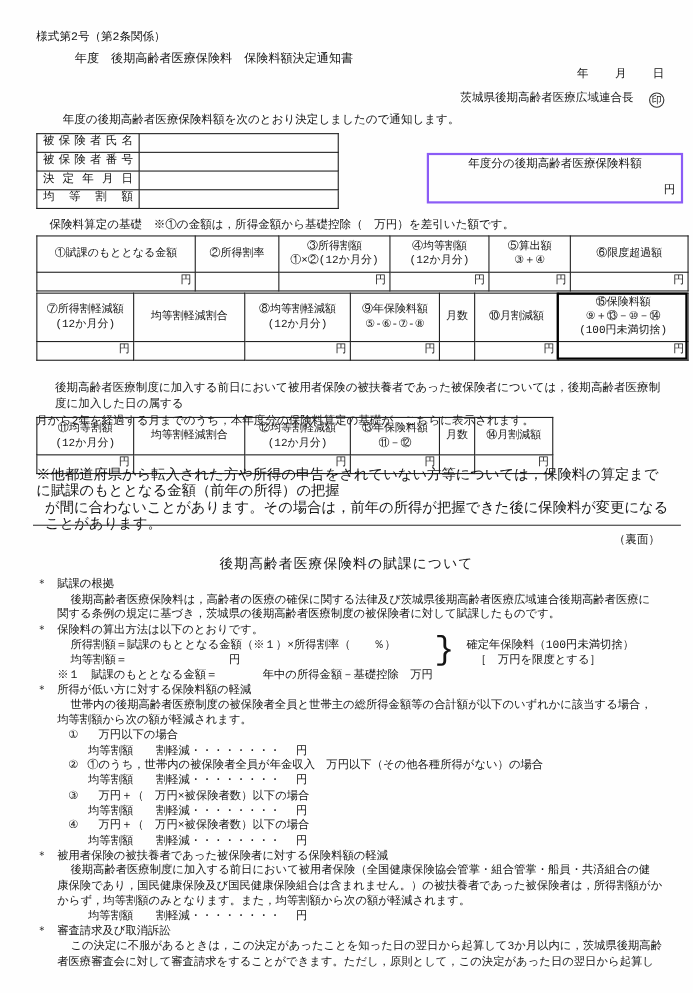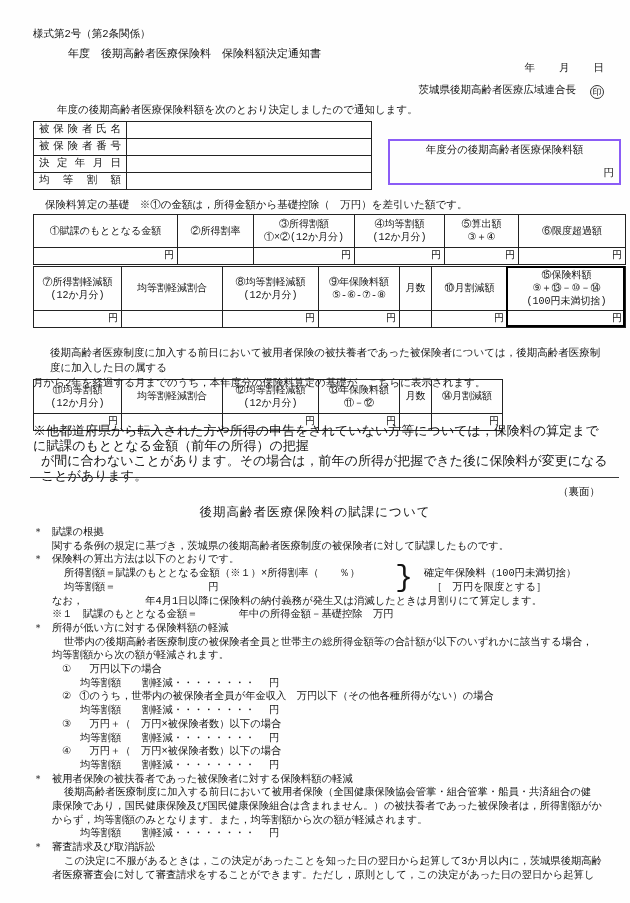--- a/index.html
+++ b/index.html
@@ -10,21 +10,21 @@
   .abs{position:absolute}
   
   .form-number{left:33px;top:28px}
   .doc-title{left:68px;top:47px;font-size:11px}
   .date-line{top:62px;right:25px;letter-spacing:1px}
   .issuer-line{top:84px;right:26px}
   .seal{display:inline-block;width:14px;height:14px;border:1px solid #333;border-radius:50%;
         text-align:center;line-height:14px;font-size:9px;margin-left:14px;vertical-align:-2px}
   .intro{left:57px;top:104px}
   
-  .info-wrap{left:33px;top:121px;width:339px}
+  .info-wrap{left:33px;top:121px;width:275px}
   table{border-collapse:collapse;table-layout:fixed;width:100%}
   td{border:1px solid #222;overflow:hidden}
   .info-wrap td{height:17px;padding:0 5px;font-size:10.5px}
   .info-wrap .lbl{width:93px;text-align:justify;text-align-last:justify}
   
   .amount-box{left:388px;top:139px;width:233px;height:46px;border:2px solid #8b5cf6}
   .amount-box .ttl{text-align:center;padding-top:3px;font-size:10.5px}
   .amount-box .unit{position:absolute;right:5px;bottom:2px}
   
   .calc-basis{left:45px;top:199px}
@@ -276,31 +276,31 @@
     <div class="l2">が間に合わないことがあります。その場合は，前年の所得が把握できた後に保険料が変更になることがあります。</div>
   </div>
 
   <div class="abs divider"></div>
   <div class="abs back-label">（裏面）</div>
   <div class="abs back-title">後期高齢者医療保険料の賦課について</div>
 
   <div class="abs back">
 
     <div class="bk-sec"><span class="mk">＊</span><span>賦課の根拠</span></div>
+    <div class="bk-p1">後期高齢者医療保険料は，高齢者の医療の確保に関する法律及び茨城県後期高齢者医療広域連合後期高齢者医療に</div>
     <div class="bk-p">関する条例の規定に基づき，茨城県の後期高齢者医療制度の被保険者に対して賦課したものです。</div>
 
     <div class="bk-sec"><span class="mk">＊</span><span>保険料の算出方法は以下のとおりです。</span></div>
     <div class="formula">
       <div class="bk-f">所得割額＝賦課のもととなる金額（※１）×所得割率（　　％）</div>
       <div class="bk-f">均等割額＝　　　　　　　　　円</div>
       <div class="brace">}</div>
       <div class="res1">確定年保険料（100円未満切捨）</div>
       <div class="res2">［　万円を限度とする］</div>
     </div>
-    <div class="bk-p">なお，　　　　　　年4月1日以降に保険料の納付義務が発生又は消滅したときは月割りにて算定します。</div>
     <div class="bk-p">※１　賦課のもととなる金額＝　　　　年中の所得金額－基礎控除　万円</div>
 
     <div class="bk-sec"><span class="mk">＊</span><span>所得が低い方に対する保険料額の軽減</span></div>
     <div class="bk-p1">世帯内の後期高齢者医療制度の被保険者全員と世帯主の総所得金額等の合計額が以下のいずれかに該当する場合，</div>
     <div class="bk-p">均等割額から次の額が軽減されます。</div>
 
     <div class="bk-num"><span>①</span><span class="cond">　万円以下の場合</span></div>
     <div class="bk-red"><span>均等割額　　割軽減・・・・・・・・</span><span class="yen">円</span></div>
     <div class="bk-num"><span>②</span><span class="cond">①のうち，世帯内の被保険者全員が年金収入　万円以下（その他各種所得がない）の場合</span></div>
     <div class="bk-red"><span>均等割額　　割軽減・・・・・・・・</span><span class="yen">円</span></div>

